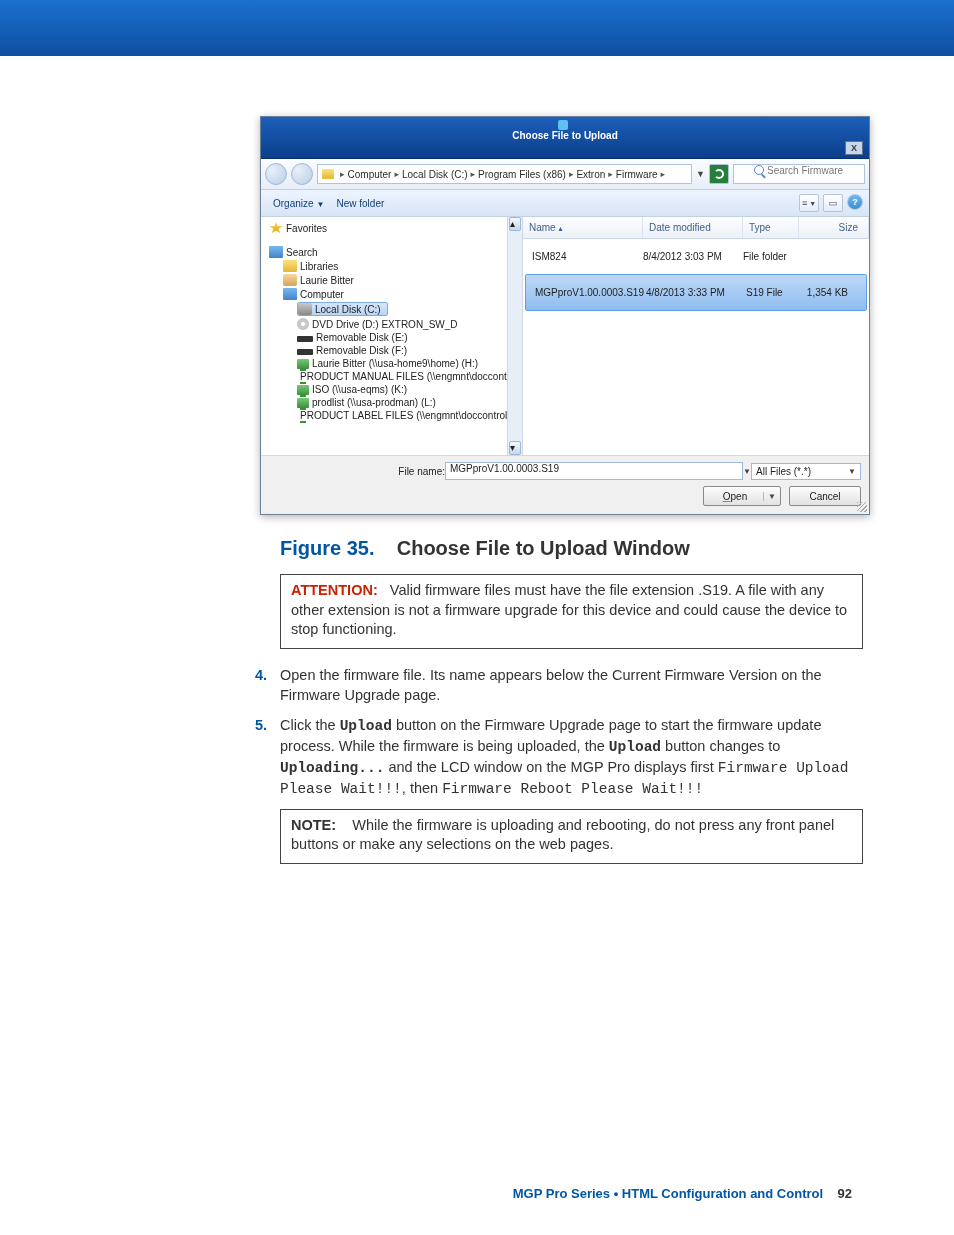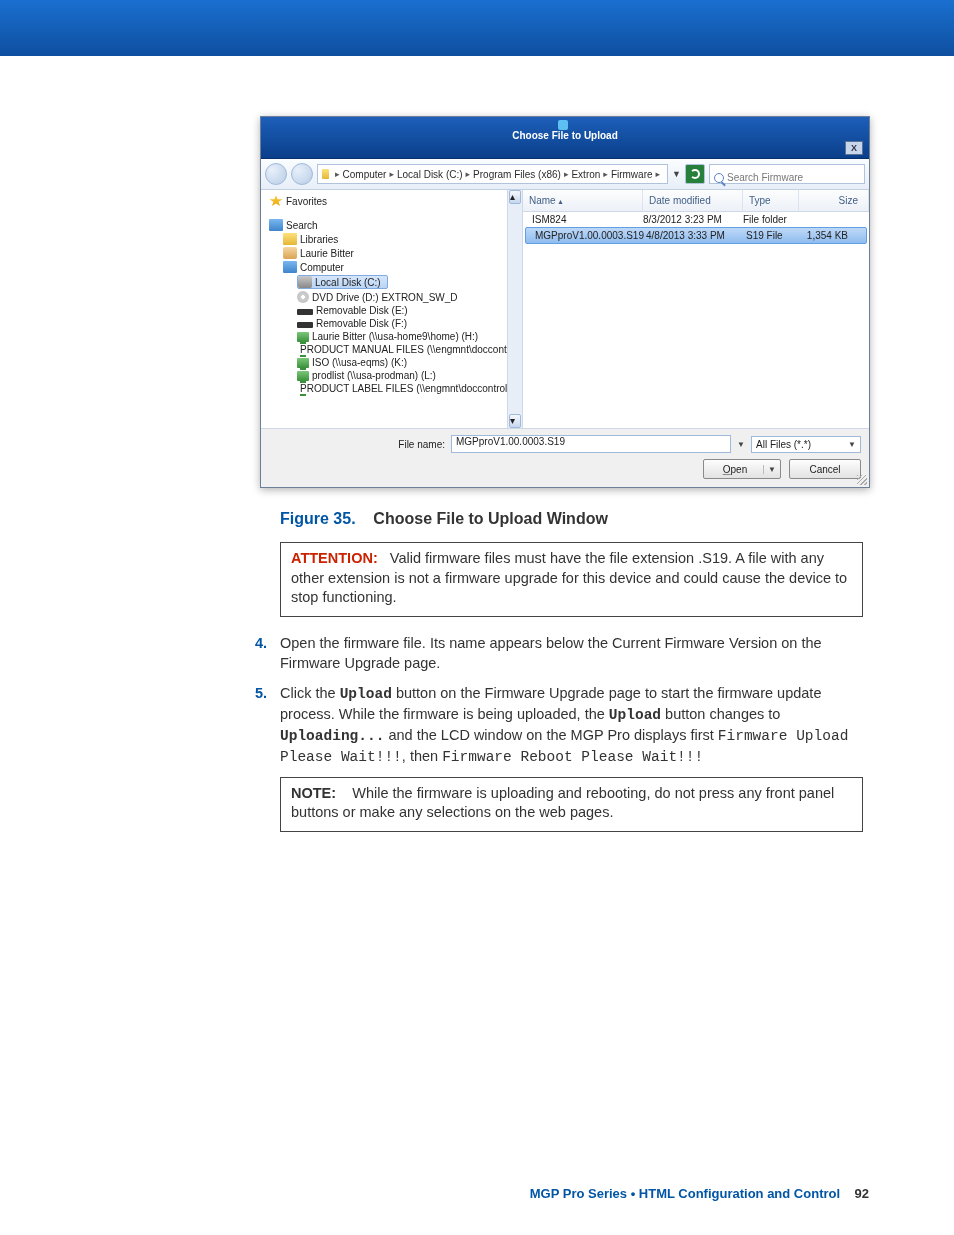--- a/index.html
+++ b/index.html
@@ -79,26 +79,26 @@
   .fd-path .chev { color: #555; padding: 0 3px; font-size:9px;}
   .fd-refresh {
     width: 20px; height: 20px;
     background: #27803a;
     border: 1px solid #b0c2dc;
     border-radius: 2px;
     position: relative;
   }
   .fd-refresh::after{content:"";position:absolute;inset:4px;border:2px solid #fff;border-left-color:transparent;border-radius:50%;}
   .fd-search {
-    width: 156px;
+    width: 132px;
     background: #fff;
     border: 1px solid #b0c2dc;
     height: 20px;
-    display: flex; align-items: flex-end;
-    padding: 0 4px;
+    display: flex; align-items: flex-start;
+    padding: 0 20px;
     color: #777;
   }
   .fd-search .mag { width:10px;height:10px;border:1.5px solid #5b84c6;border-radius:50%;margin-right:3px;position:relative;}
   .fd-search .mag::after{content:"";position:absolute;width:5px;height:1.5px;background:#5b84c6;bottom:-2px;right:-3px;transform:rotate(45deg);}
 
   .fd-toolbar {
     background: linear-gradient(#edf4fe, #d8e5f6);
     padding: 4px 6px;
     display: flex;
     align-items: center;
@@ -134,39 +134,39 @@
   .ico.net{background:linear-gradient(#7ac77a,#3a913a);border-radius:1px;width:12px;height:10px;position:relative;}
   .ico.net::after{content:"";position:absolute;bottom:-2px;left:3px;width:6px;height:2px;background:#3a913a;}
   .ico.user{background:linear-gradient(#f5d7a0,#d9a455);border-radius:2px;}
   .ind1{padding-left:6px;} .ind2{padding-left:20px;} .ind3{padding-left:34px;}
   .tree-sel{background:linear-gradient(#d6e6fb,#b9d4f5);border:1px solid #7fa9df;border-radius:2px;padding-right:6px;}
 
   .fd-list{flex:1;overflow:hidden;position:relative;}
   .fd-list-header{display:flex;background:linear-gradient(#fdfdfd,#ecf1f8);border-bottom:1px solid #cfd8e6;}
   .fd-col{padding:5px 6px;border-right:1px solid #dbe3ef;color:#426089;}
   .c-name{flex:0 0 120px;} .c-date{flex:0 0 100px;} .c-type{flex:0 0 56px;} .c-size{flex:1;text-align:right;padding-right:10px;}
-  .fd-row{display:flex;padding:2px 6px;align-items:center;}
+  .fd-row{display:flex;padding:12px 6px;align-items:center;}
   .fd-row .ic{width:13px;height:11px;margin-right:3px;}
   .fd-row.sel{background:linear-gradient(#bed8f7,#8fbdf0);border:1px solid #5e9fe6;border-radius:2px;margin:0 2px;}
   .c-name-cell{flex:0 0 114px;white-space:nowrap;overflow:hidden;} .c-date-cell{flex:0 0 100px;} .c-type-cell{flex:0 0 56px;} .c-size-cell{flex:1;text-align:right;padding-right:12px;}
 
   .fd-footer{background:#f0f0f0;border-top:1px solid #cfd8e6;padding:6px 8px 8px;}
-  .fd-fn{display:flex;align-items:center;gap:6px;margin-bottom:6px;}
+  .fd-fn{display:flex;align-items:center;margin-bottom:6px;}
   .fd-fn-label{width:176px;text-align:right;}
   .fd-fn-input{flex:1;border:1px solid #9fb9da;height:18px;padding:0 4px;background:#fff;}
   .fd-filter{width:110px;border:1px solid #9fb9da;height:17px;padding:0 4px;display:flex;align-items:center;background:#fff;}
   .fd-filter .tri{margin-left:auto;font-size:8px;color:#444;}
   .fd-btns{display:flex;justify-content:flex-end;gap:8px;}
   .fd-btn{width:72px;height:20px;background:linear-gradient(#fdfdfd,#e2e2e2);border:1px solid #8a8a8a;border-radius:2px;display:flex;align-items:center;justify-content:center;}
   .fd-btn.split{position:relative;padding-right:14px;width:78px;}
   .fd-btn.split::after{content:"▼";position:absolute;right:4px;font-size:8px;color:#444;border-left:1px solid #bbb;padding-left:4px;}
   .fd-corner{position:absolute;right:2px;bottom:2px;width:10px;height:10px;background:repeating-linear-gradient(135deg,#aaa 0 1px,transparent 1px 3px);}
 
   
-  .caption { text-align:left; margin: 22px 0 14px 185px; font-size:16px;}
+  .caption { text-align:left; margin: 22px 0 14px 185px; font-size:20px;}
   .caption .blue{color:#0055a5;font-weight:bold;}
   .caption .bold{font-weight:bold;}
 
   .box {
     margin-left: 185px;
     width: 583px;
     border: 1px solid #444;
     padding: 6px 10px 8px;
     font-size: 14.5px;
     line-height: 1.35;
@@ -177,21 +177,21 @@
 
   ol.steps{list-style:none;margin-left:160px;width:610px;}
   ol.steps li{display:flex;font-size:14.5px;line-height:1.38;margin-bottom:10px;}
   ol.steps .n{color:#0055a5;font-weight:bold;width:25px;flex-shrink:0;}
   ol.steps .t{flex:1;}
   .mono{font-family:"Courier New",monospace;}
   .monob{font-family:"Courier New",monospace;font-weight:bold;}
 
   .after-note{margin-left:185px;width:583px;font-size:14.5px;line-height:1.38;margin-top:14px;}
 
-  .footer{position:absolute;bottom:34px;right:85px;font-size:13px;}
+  .footer{position:absolute;bottom:34px;right:102px;font-size:13px;}
   .footer .blue{color:#0055a5;font-weight:bold;}
 </style>
 </head>
 <body>
 
 <div class="top-bar"></div>
 
 <div class="page">
 
   <div class="filedlg">
@@ -215,20 +215,29 @@
           <span>Extron</span>
         <span class="chev">▸</span>
           <span>Firmware</span>
         <span class="chev">▸</span>
       </div>
       <span style="color:#444;font-size:9px;">▼</span>
       <div class="fd-refresh"></div>
       <div class="fd-search">
         <span class="mag"></span>
         <span>Search Firmware</span>
+      </div>
+    </div>
+    <div class="fd-toolbar">
+      <span class="fd-tool"><span>Organize</span><span class="tri">▼</span></span>
+      <span class="fd-tool">New folder</span>
+      <div class="fd-tool-right">
+        <div class="fd-iconbtn">≡ <span style="font-size:7px;margin-left:2px;">▼</span></div>
+        <div class="fd-iconbtn">▭</div>
+        <div class="fd-iconbtn help">?</div>
       </div>
     </div>
     <div class="fd-body">
       <div class="fd-tree">
         <div class="tree-row ind1">
             <span class="ico star"></span>
             <span>Favorites</span>
           </div>
         <div style="height:10px;"></div>
         <div class="tree-row ind1">
@@ -293,21 +302,21 @@
       <div class="fd-list">
         <div class="fd-list-header">
           <div class="fd-col c-name"><span>Name</span> <span style="font-size:8px;">▴</span></div>
           <div class="fd-col c-date">Date modified</div>
           <div class="fd-col c-type">Type</div>
           <div class="fd-col c-size">Size</div>
         </div>
         <div id="file-rows">
             <div class="fd-row">
               <div class="c-name-cell"><span class="ic ico fld"></span>ISM824</div>
-              <div class="c-date-cell">8/3/2012 3:23 PM</div>
+              <div class="c-date-cell">8/4/2012 3:03 PM</div>
               <div class="c-type-cell">File folder</div>
               <div class="c-size-cell"></div>
             </div>
             <div class="fd-row sel">
               <div class="c-name-cell"><span class="ic ico disk"></span>MGPproV1.00.0003.S19</div>
               <div class="c-date-cell">4/8/2013 3:33 PM</div>
               <div class="c-type-cell">S19 File</div>
               <div class="c-size-cell">1,354 KB</div>
             </div>
           </div>

